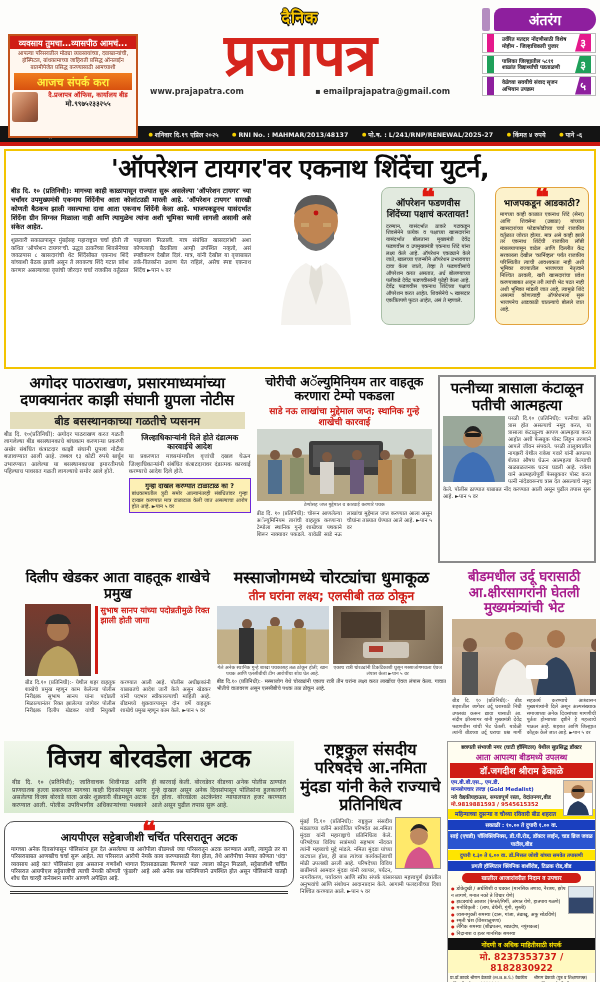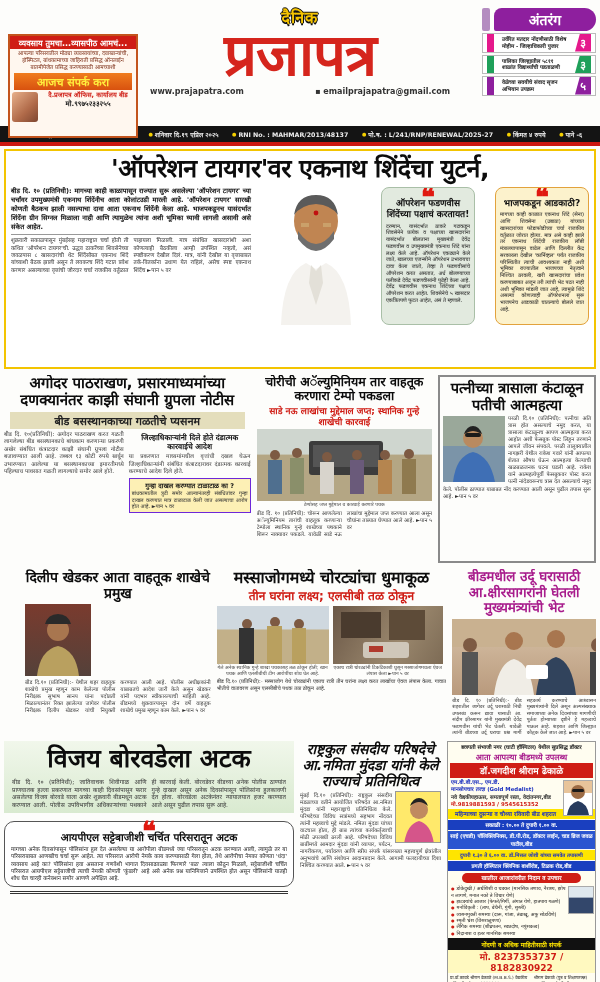--- a/index.html
+++ b/index.html
@@ -247,20 +247,24 @@
     <div style="width:186px; overflow:hidden;margin-left:21px;">
       <div class="h2" style="font-size:14px;">दिलीप खेडकर आता वाहतूक शाखेचे प्रमुख</div>
       <div style="display:flex; gap:4px; margin-top:3px;">
         <div class="photo" style="width:66px; height:72px; flex:none; background:linear-gradient(#7a3b2e,#54413a);">
           <svg width="66" height="72" viewBox="0 0 66 72">
             <circle cx="33" cy="26" r="11" fill="#a8764f"></circle>
             <path d="M20 20 Q23 10 33 10 Q43 10 46 20Z" fill="#2a2a2a"></path>
             <path d="M12 72 Q15 46 33 42 Q51 46 54 72Z" fill="#b9a05f"></path>
           </svg>
         </div>
+        <div class="redline-block">
+          <div class="bar"></div>
+          <div class="strap-red" style="font-size:8px; text-align:left;">सुभाष सानप यांच्या पदोन्नतीमुळे रिक्त झाली होती जागा</div>
+        </div>
       </div>
       <div class="body6 cols2" style="font-size:5.4px; margin-top:3px;">बीड दि.१० (प्रतिनिधी):- येथील शहर वाहतूक शाखेचे प्रमुख म्हणून काम केलेल्या पोलीस निरीक्षक सुभाष सानप यांना पदोन्नती मिळाल्यानंतर रिक्त झालेल्या जागेवर पोलीस निरीक्षक दिलीप खेडकर यांची नियुक्ती करण्यात आली आहे. पोलीस अधीक्षकांनी याबाबतचे आदेश जारी केले असून खेडकर यांनी पदभार स्वीकारल्याची माहिती आहे. बीडमध्ये शुक्रवारपासून दोन वर्षे वाहतूक शाखेचे प्रमुख म्हणून काम केले.  ►पान ५ वर</div>
     </div>
 
     <div style="width:230px; overflow:hidden;">
       <div class="h2" style="font-size:16px;">मस्साजोगमध्ये चोरट्यांचा धुमाकूळ</div>
       <div class="strap-red" style="font-size:12px; margin:2px 0;">तीन घरांना लक्ष्य; एलसीबी तळ ठोकून</div>
       <div style="display:flex; gap:4px;">
         <div style="width:112px;">
           <div class="photo" style="height:58px; background:linear-gradient(#cfd8df 40%, #c2b089 41%);">
@@ -318,21 +322,21 @@
       </div>
       <div class="quote-round">
         <div class="qmark">❝</div>
         <div class="qtitle" style="font-size:10.5px;">आयपीएल सट्टेबाजीशी चर्चित परिसरातून अटक</div>
         <div class="qbody" style="font-size:5.6px;">मागच्या अनेक दिवसांपासून पोलिसांना हुल देत असलेल्या या आरोपीला बीडमध्ये ज्या परिसरातून अटक करण्यात आली, त्यामुळे तर या परिसराबाबत आणखीच चर्चा सुरू आहेत. त्या परिसरात आरोपी नेमके काय करण्यासाठी गेला होता, तेथे आरोपीचा नेमका कोणता 'धंदा' व्यवसाय आहे का? पोलिसांना हवा असताना गणवेशी भागात दिवसाढवळ्या फिरणारे 'बळ' त्याला कोठून मिळाले, सट्टेबाजीशी चर्चित परिसरात आयपीएल सट्टेबाजीची त्याची नेमकी कोणती 'कुंडली' आहे असे अनेक प्रश्न यानिमित्ताने उपस्थित होत असून पोलिसांनी यातही शोध घेत चारही कनेक्शन समोर आणणे अपेक्षित आहे.</div>
       </div>
       <div class="endline"></div>
     </div>
 
     <div style="width:142px; overflow:hidden;">
-      <div class="h2" style="font-size:14px;font-style:italic;">राष्ट्रकुल संसदीय परिषदेचे आ.नमिता मुंदडा यांनी केले राज्याचे प्रतिनिधित्व</div>
+      <div class="h2" style="font-size:16px;">राष्ट्रकुल संसदीय परिषदेचे आ.नमिता मुंदडा यांनी केले राज्याचे प्रतिनिधित्व</div>
       <div class="photo" style="float:right; width:46px; height:52px; margin:2px 0 2px 3px; background:#ffe96b; border:1px solid #999;">
         <svg width="46" height="52" viewBox="0 0 46 52">
           <circle cx="23" cy="18" r="9" fill="#c08a60"></circle>
           <path d="M14 14 Q17 6 23 6 Q29 6 32 14 Q27 10 23 10 Q19 10 14 14Z" fill="#222"></path>
           <path d="M8 52 Q11 32 23 29 Q35 32 38 52Z" fill="#d5558a"></path>
         </svg>
       </div>
       <div class="body6" style="font-size:5.4px; margin-top:3px;">मुंबई दि.१० (प्रतिनिधी): राष्ट्रकुल संसदीय मंडळाच्या वतीने आयोजित परिषदेत आ.नमिता मुंदडा यांनी महाराष्ट्राचे प्रतिनिधित्व केले. परिषदेच्या विविध सत्रांमध्ये सहभाग नोंदवत त्यांनी महत्त्वाचे मुद्दे मांडले. नमिता मुंदडा यांच्या वाटचाल होता, ही बाब त्यांच्या कार्यकर्तृत्वाची मोठी उपलब्धी ठरली आहे. परिषदेच्या विविध बाबींमध्ये आमदार मुंदडा यांनी व्यापार, पर्यटन, नागरीकरण, पर्यावरण आणि स्त्रीय संपर्क यांसारख्या महत्त्वपूर्ण क्षेत्रांतील अनुभवांचे आणि संशोधन आदानप्रदान केले. आगामी फलदायीच्या दिशा निश्चित करण्यात आले.  ►पान ५ वर</div>
     </div>
 

